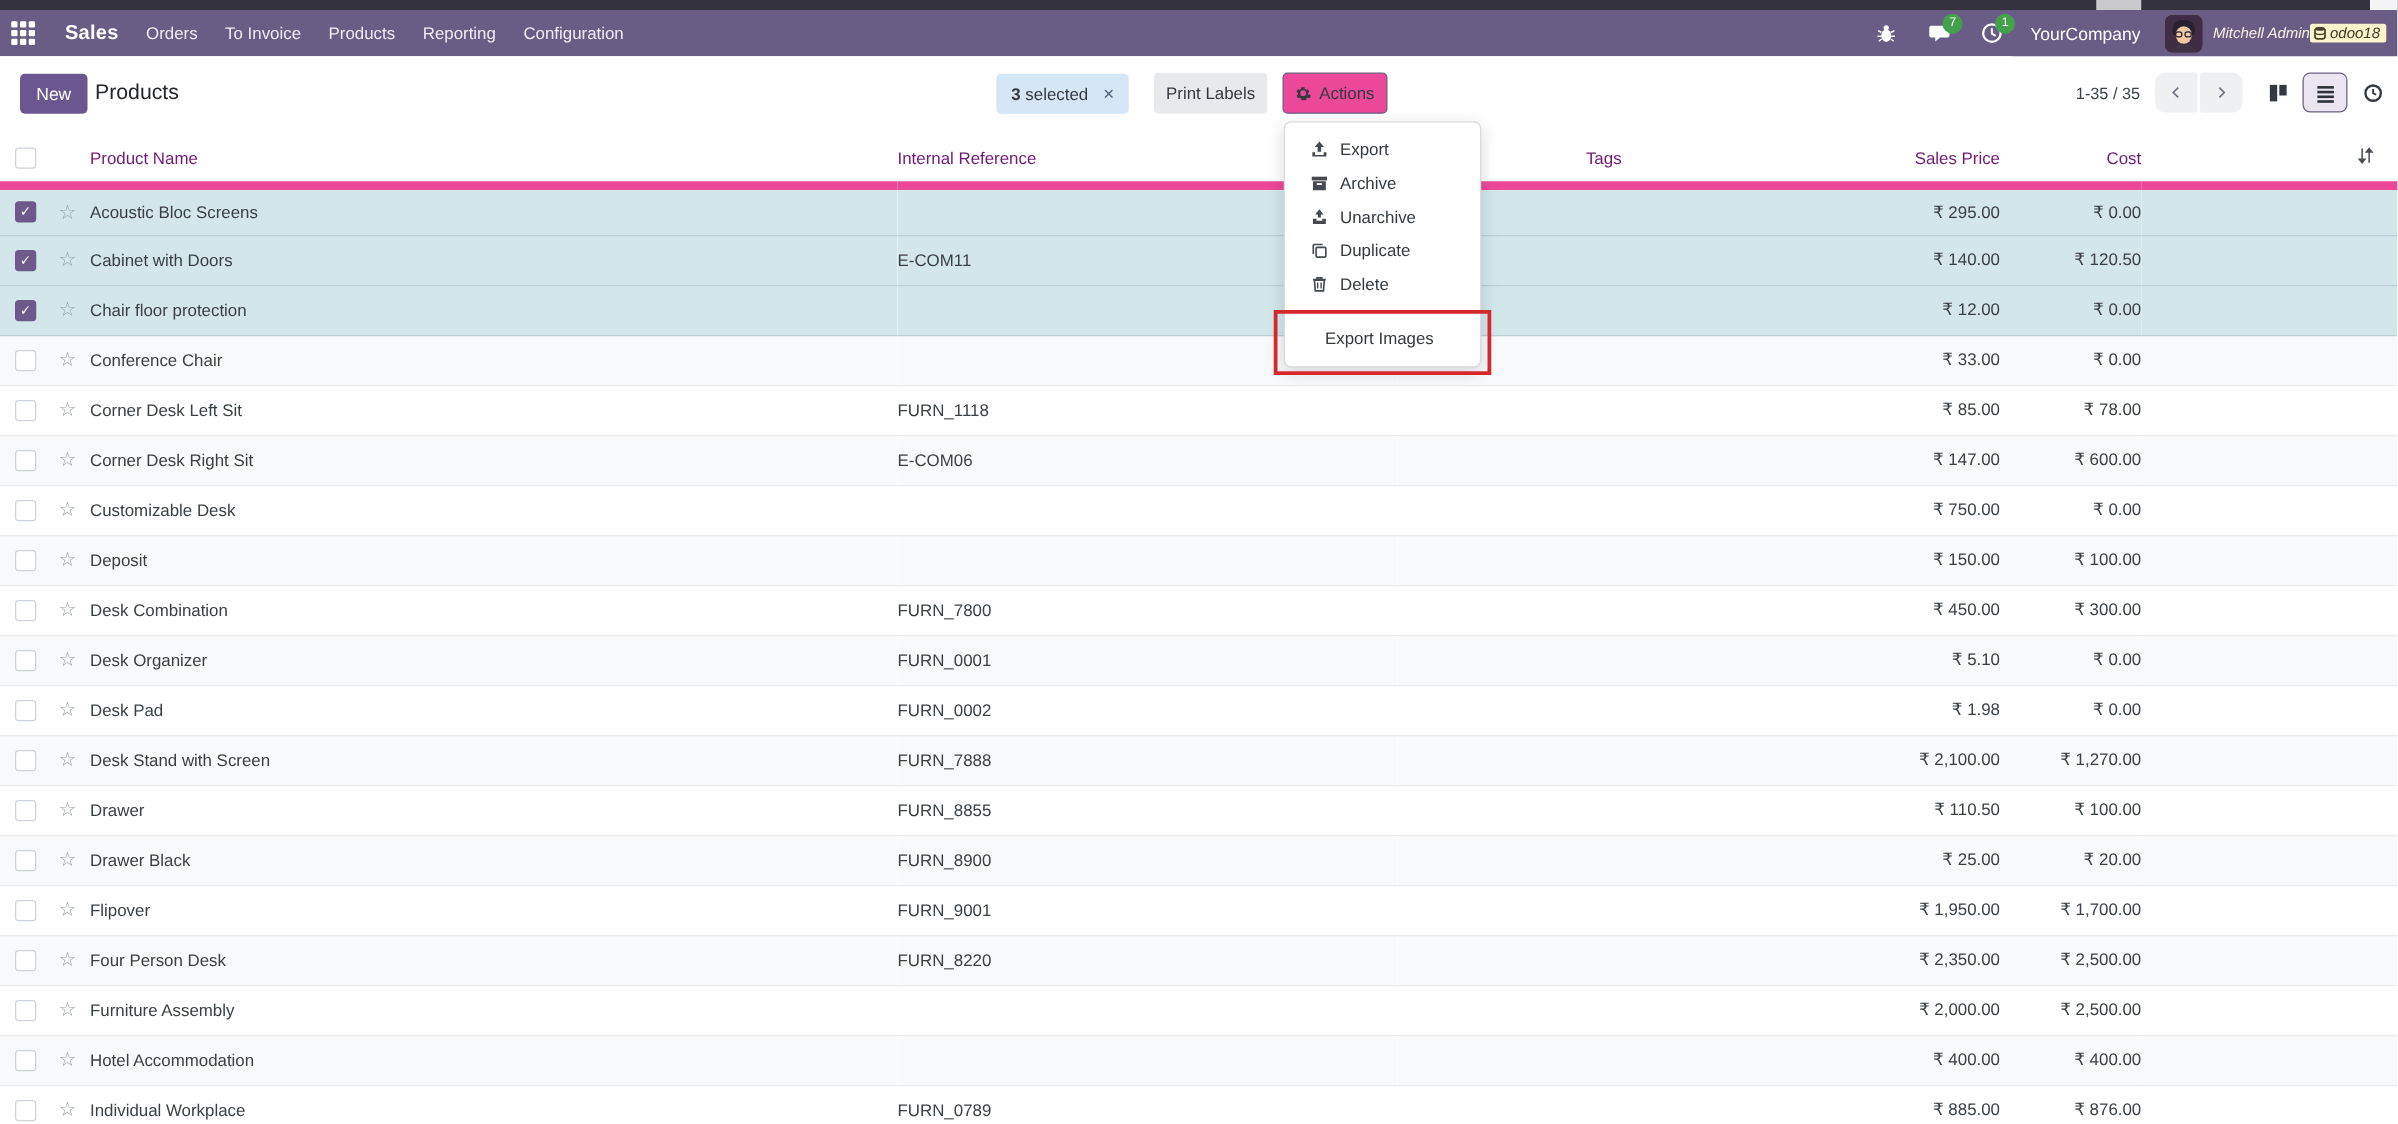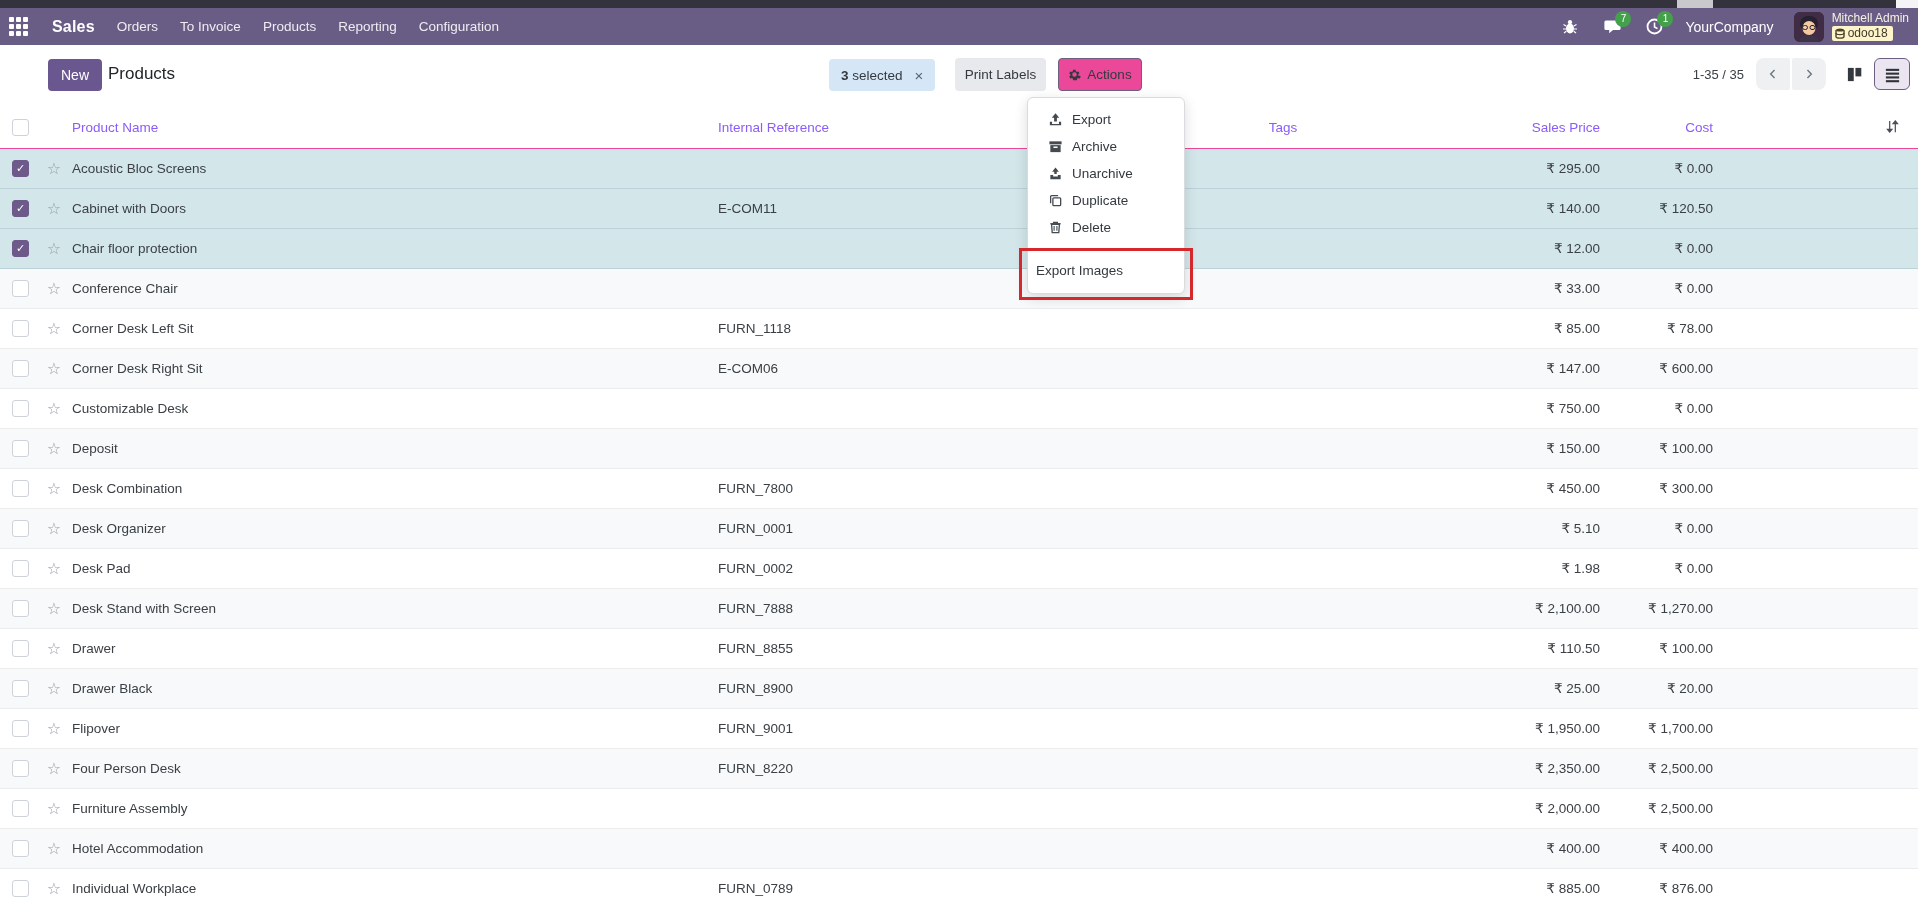--- a/index.html
+++ b/index.html
@@ -21,27 +21,27 @@
   .apps-grid i { background:#fff; border-radius:1px; }
   .app-name { color:#fff; font-size:16px; font-weight:700; letter-spacing:.2px; }
   .topbar-menu { color:#efecf4; font-size:13.5px; cursor:pointer; }
   .topbar-right { display:flex; align-items:center; gap:20px; }
   .tb-icon { position:relative; width:22px; height:20px; display:flex; align-items:center; justify-content:center; cursor:pointer; }
   .badge { position:absolute; top:-6px; right:-8px; min-width:16px; height:16px; border-radius:8px;
     background:#45a04c; color:#fff; font-size:10px; display:flex; align-items:center; justify-content:center; padding:0 3px; }
   .company-name { color:#fff; font-size:14px; cursor:pointer; }
   .user-block { display:flex; align-items:center; gap:8px; cursor:pointer; }
   .avatar { width:30px; height:30px; border-radius:6px; overflow:hidden; background:#402c44; }
-  .user-meta { display:flex; flex-direction:column; align-items:flex-start; line-height:1.15; }
+  .user-meta { display:flex; flex-direction:row; align-items:center; line-height:1.15;font-style:italic; }
   .user-name { color:#f6f1e4; font-size:12px; }
   .db-badge { display:flex; align-items:center; gap:3px; background:#fdf4cc; border-radius:2px;
     padding:1px 5px 1px 3px; font-size:12px; color:#3e3a26; }
 
   
-  .control-panel { position:absolute; top:45px; left:0; width:1610px; height:63px; background:#fff;margin-left:32px; }
+  .control-panel { position:absolute; top:45px; left:0; width:1610px; height:63px; background:#fff; }
   .new-button { position:absolute; left:16px; top:14px; height:32px; padding:0 13px; background:#6a5790;
     color:#fff; font-size:14px; border:none; border-radius:4px; cursor:pointer; }
   .page-title { position:absolute; left:76px; top:19px; font-size:17px; color:#23262a; }
   .selected-pill { position:absolute; left:797px; top:14px; height:32px; background:#d5e7f7; border-radius:4px;
     display:flex; align-items:center; gap:12px; padding:0 12px; font-size:13.5px; color:#33393f; }
   .selected-pill b { font-weight:700; }
   .pill-close { color:#50657a; font-size:15px; cursor:pointer; line-height:1; }
   .btn { height:33px; border-radius:4px; font-size:13.5px; color:#33393f; cursor:pointer;
     display:flex; align-items:center; justify-content:center; border:1px solid transparent; }
   .print-labels-btn { position:absolute; left:923px; top:13px; width:91px; background:#e8e9ec; }
@@ -55,43 +55,43 @@
   .view-switch { position:absolute; left:1804px; top:13px; display:flex; gap:2px; }
   .vs-btn { width:36px; height:32px; display:flex; align-items:center; justify-content:center;
     border-radius:6px; border:1px solid transparent; cursor:pointer; background:transparent; }
   .vs-btn.active { background:#eae5f1; border-color:#6c5f82; }
 
   
   .list-view { position:absolute; top:108px; left:0; width:1918px; }
   table { width:1918px; border-collapse:collapse; table-layout:fixed; }
   col.c-check{width:36px;} col.c-star{width:36px;} col.c-name{width:646px;} col.c-ref{width:400px;}
   col.c-tags{width:330px;} col.c-sales{width:152px;} col.c-cost{width:113px;} col.c-sp{width:205px;}
-  thead th { height:40px; font-size:13.5px; font-weight:500; color:#8b5cf6; text-align:left;
-    border-bottom:1px solid #ec4899; background:#fff; white-space:nowrap; }
+  thead th { height:40px; font-size:13.5px; font-weight:500; color:#701a75; text-align:left;
+    border-bottom:7px solid #ec4899; background:#fff; white-space:nowrap; }
   th.num, td.num { text-align:right; }
   th.ctr { text-align:center; }
   tbody td { height:40px; font-size:13.5px; color:#3b4045; white-space:nowrap; overflow:hidden; }
   tbody tr { border-bottom:1px solid #ececec; background:#fff; }
   tbody tr:nth-child(even) { background:#f8f9fa; }
   tbody tr.selected { background:#d3e7eb; border-bottom-color:#bcd2d8; }
   .checkbox { width:17px; height:17px; border:1px solid #ced3d9; border-radius:3px; background:#fff;
     margin-left:12px; cursor:pointer; display:flex; align-items:center; justify-content:center; }
   .checkbox.checked { background:#6d5a8a; border-color:#6d5a8a; color:#fff; font-size:11px; }
   .checkbox.checked::after { content:"✓"; }
   .star { color:#9aa2aa; font-size:16px; text-align:center; cursor:pointer; }
   .hdr-settings { float:right; margin-right:18px; cursor:pointer; }
 
   
   .dropdown { position:absolute; left:1027px; top:97px; width:158px; background:#fff;
     border:1px solid #d9dbde; border-radius:6px; box-shadow:0 4px 14px rgba(0,0,0,.14);
     padding:8px 0 9px 0; z-index:50; }
   .dd-item { height:27px; display:flex; align-items:center; gap:9px; padding-left:20px;
     font-size:13.5px; color:#33393f; cursor:pointer; }
   .dd-item svg { flex:0 0 auto; }
-  .dd-item.no-icon { padding-left:8px; margin-top:16px; }
+  .dd-item.no-icon { padding-left:32px; margin-top:16px; }
   .red-box { position:absolute; left:1019px; top:248px; width:174px; height:52px;
     border:3px solid #d5282d; z-index:60; pointer-events:none; }
 </style>
 </head>
 <body>
 
 <div class="screen">
 
   <div class="os-strip">
     <div class="seg1"></div>

